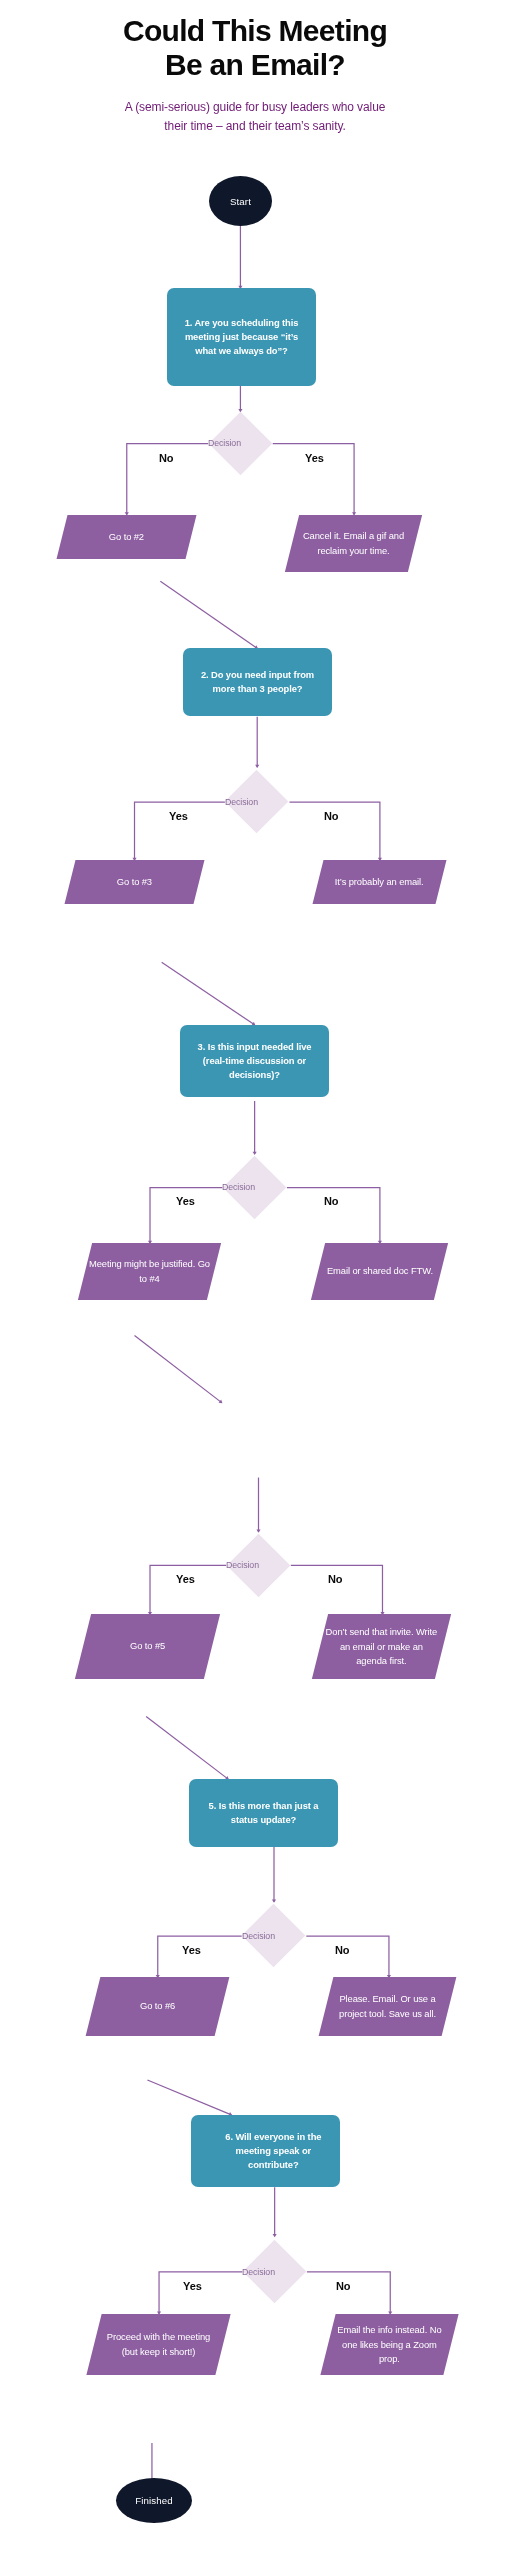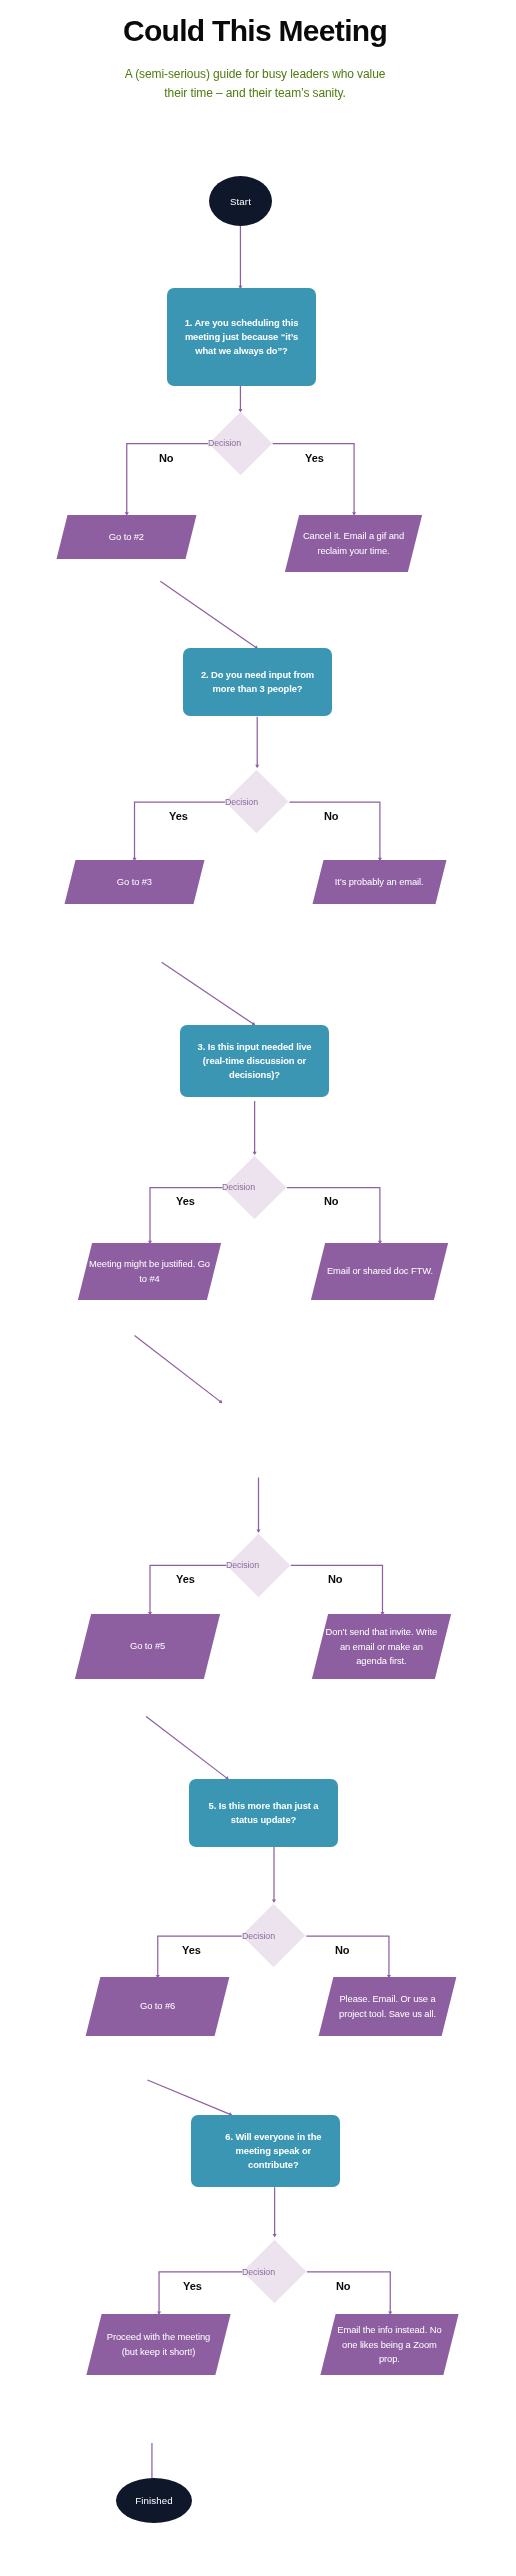--- a/index.html
+++ b/index.html
@@ -32,21 +32,21 @@
     font-weight:bold;
     letter-spacing:-0.7px;
     color:#0a0a0a;
   }
   #subtitle{
     margin:0;
     padding-top:17px;
     font-size:12px;
     line-height:1.6;
     font-weight:normal;
-    color:#4d7c0f;
+    color:#701a75;
     letter-spacing:-0.1px;
   }
 
   
   .node{position:absolute;box-sizing:border-box;}
 
   .terminator{
     border-radius:50%;
     background:#0f172a;
     color:#ffffff;
@@ -117,20 +117,21 @@
   }
 </style>
 </head>
 <body>
 
 <div id="page">
 
   <div id="header">
     <h1 id="title">
       <span>Could This Meeting</span><br>
+      <span>Be an Email?</span>
     </h1>
     <p id="subtitle">
       <span>A (semi-serious) guide for busy leaders who value</span><br>
       <span>their time – and their team’s sanity.</span>
     </p>
   </div>
 
   <svg id="wires" viewBox="0 0 800 3989" width="517" height="2576" xmlns="http://www.w3.org/2000/svg">
     <defs>
       <marker id="ah" markerWidth="9" markerHeight="9" refX="4.2" refY="4" orient="auto" markerUnits="userSpaceOnUse">

